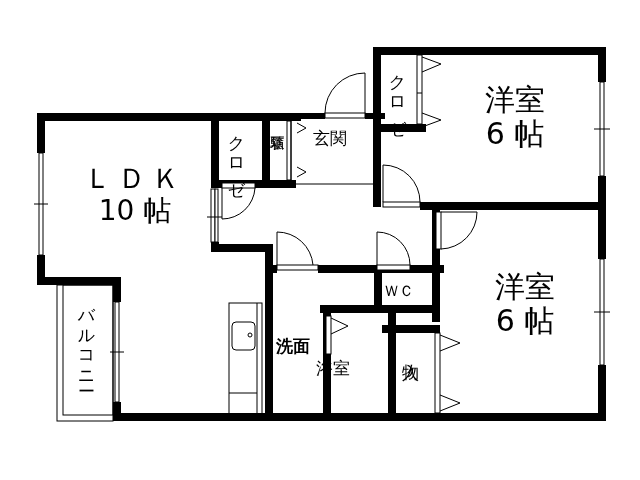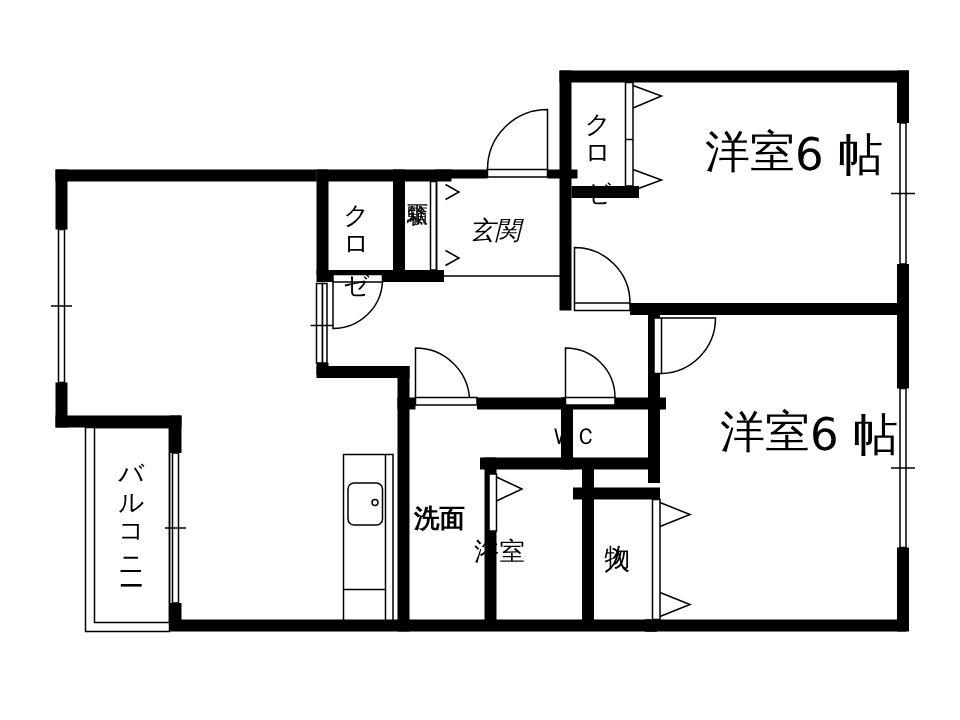--- a/index.html
+++ b/index.html
@@ -2,21 +2,21 @@
 <html><head>
   <meta charset="utf-8">
   <style>
     html, body { margin: 0; padding: 0; background: #ffffff; }
     body { width: 640px; height: 480px; position: relative; overflow: hidden; font-family: "DejaVu Sans", "Liberation Sans", sans-serif; }
     #plan { position: absolute; left: 0; top: 0; width: 640px; height: 480px; }
     .lbl { position: absolute; color: #000; white-space: nowrap; line-height: 1; text-align: center; }
     .big { font-size: 30px; }
     .med { font-size: 17px; }
     .vert { writing-mode: vertical-rl; text-orientation: upright; }
-    .stack { display: flex; flex-direction: row; align-items: center; }
+    .stack { display: flex; flex-direction: column; align-items: center; }
   </style>
 </head>
 <body>
 
 <svg id="plan" viewBox="0 0 640 480" xmlns="http://www.w3.org/2000/svg">
   <g fill="#000">
 
     <rect x="37" y="113" width="174" height="8"></rect>
 
     <rect x="37" y="113" width="8" height="40"></rect>
@@ -133,33 +133,35 @@
   <g fill="none" stroke="#000" stroke-width="1">
     <rect x="229" y="303" width="33" height="113"></rect>
     <line x1="257" y1="303" x2="257" y2="416"></line>
     <line x1="229" y1="393" x2="257" y2="393"></line>
     <rect x="232" y="322" width="23" height="28" rx="4"></rect>
     <circle cx="250" cy="335" r="2"></circle>
   </g>
 </svg>
 
 <div class="lbl stack big" style="left:80px; top:165px; width:110px;">
+  <span style="letter-spacing:6px; font-size:28px;">ＬＤＫ</span>
+  <span style="font-size:28px; margin-top:4px;">10 帖</span>
 </div>
 
 <div class="lbl stack big" style="left:470px; top:85px; width:90px;">
   <span>洋室</span>
   <span style="margin-top:4px;">6 帖</span>
 </div>
 
 <div class="lbl stack big" style="left:480px; top:272px; width:90px;">
   <span>洋室</span>
   <span style="margin-top:4px;">6 帖</span>
 </div>
 
 <div class="lbl vert med" style="left:228px; top:124px; letter-spacing:3px;">クロゼ</div>
 <div class="lbl vert med" style="left:389px; top:63px; letter-spacing:3px;">クロゼ</div>
 <div class="lbl vert" style="left:271px; top:125px; font-size:14px;">下駄箱</div>
-<div class="lbl med" style="left:313px; top:146px;font-style:italic;">玄関</div>
+<div class="lbl med" style="left:313px; top:130px;">玄関</div>
 <div class="lbl med" style="left:276px; top:338px;font-weight:bold;">洗面</div>
 <div class="lbl med" style="left:316px; top:360px;">浴室</div>
-<div class="lbl med" style="left:368px; top:284px; font-size:15px;text-align:center;">ＷＣ</div>
+<div class="lbl med" style="left:384px; top:284px; font-size:15px;text-align:center;">ＷＣ</div>
 <div class="lbl vert med" style="left:402px; top:350px;">物入</div>
 <div class="lbl vert med" style="left:78px; top:296px; letter-spacing:2px;">バルコニー</div>
 
 </body></html>

